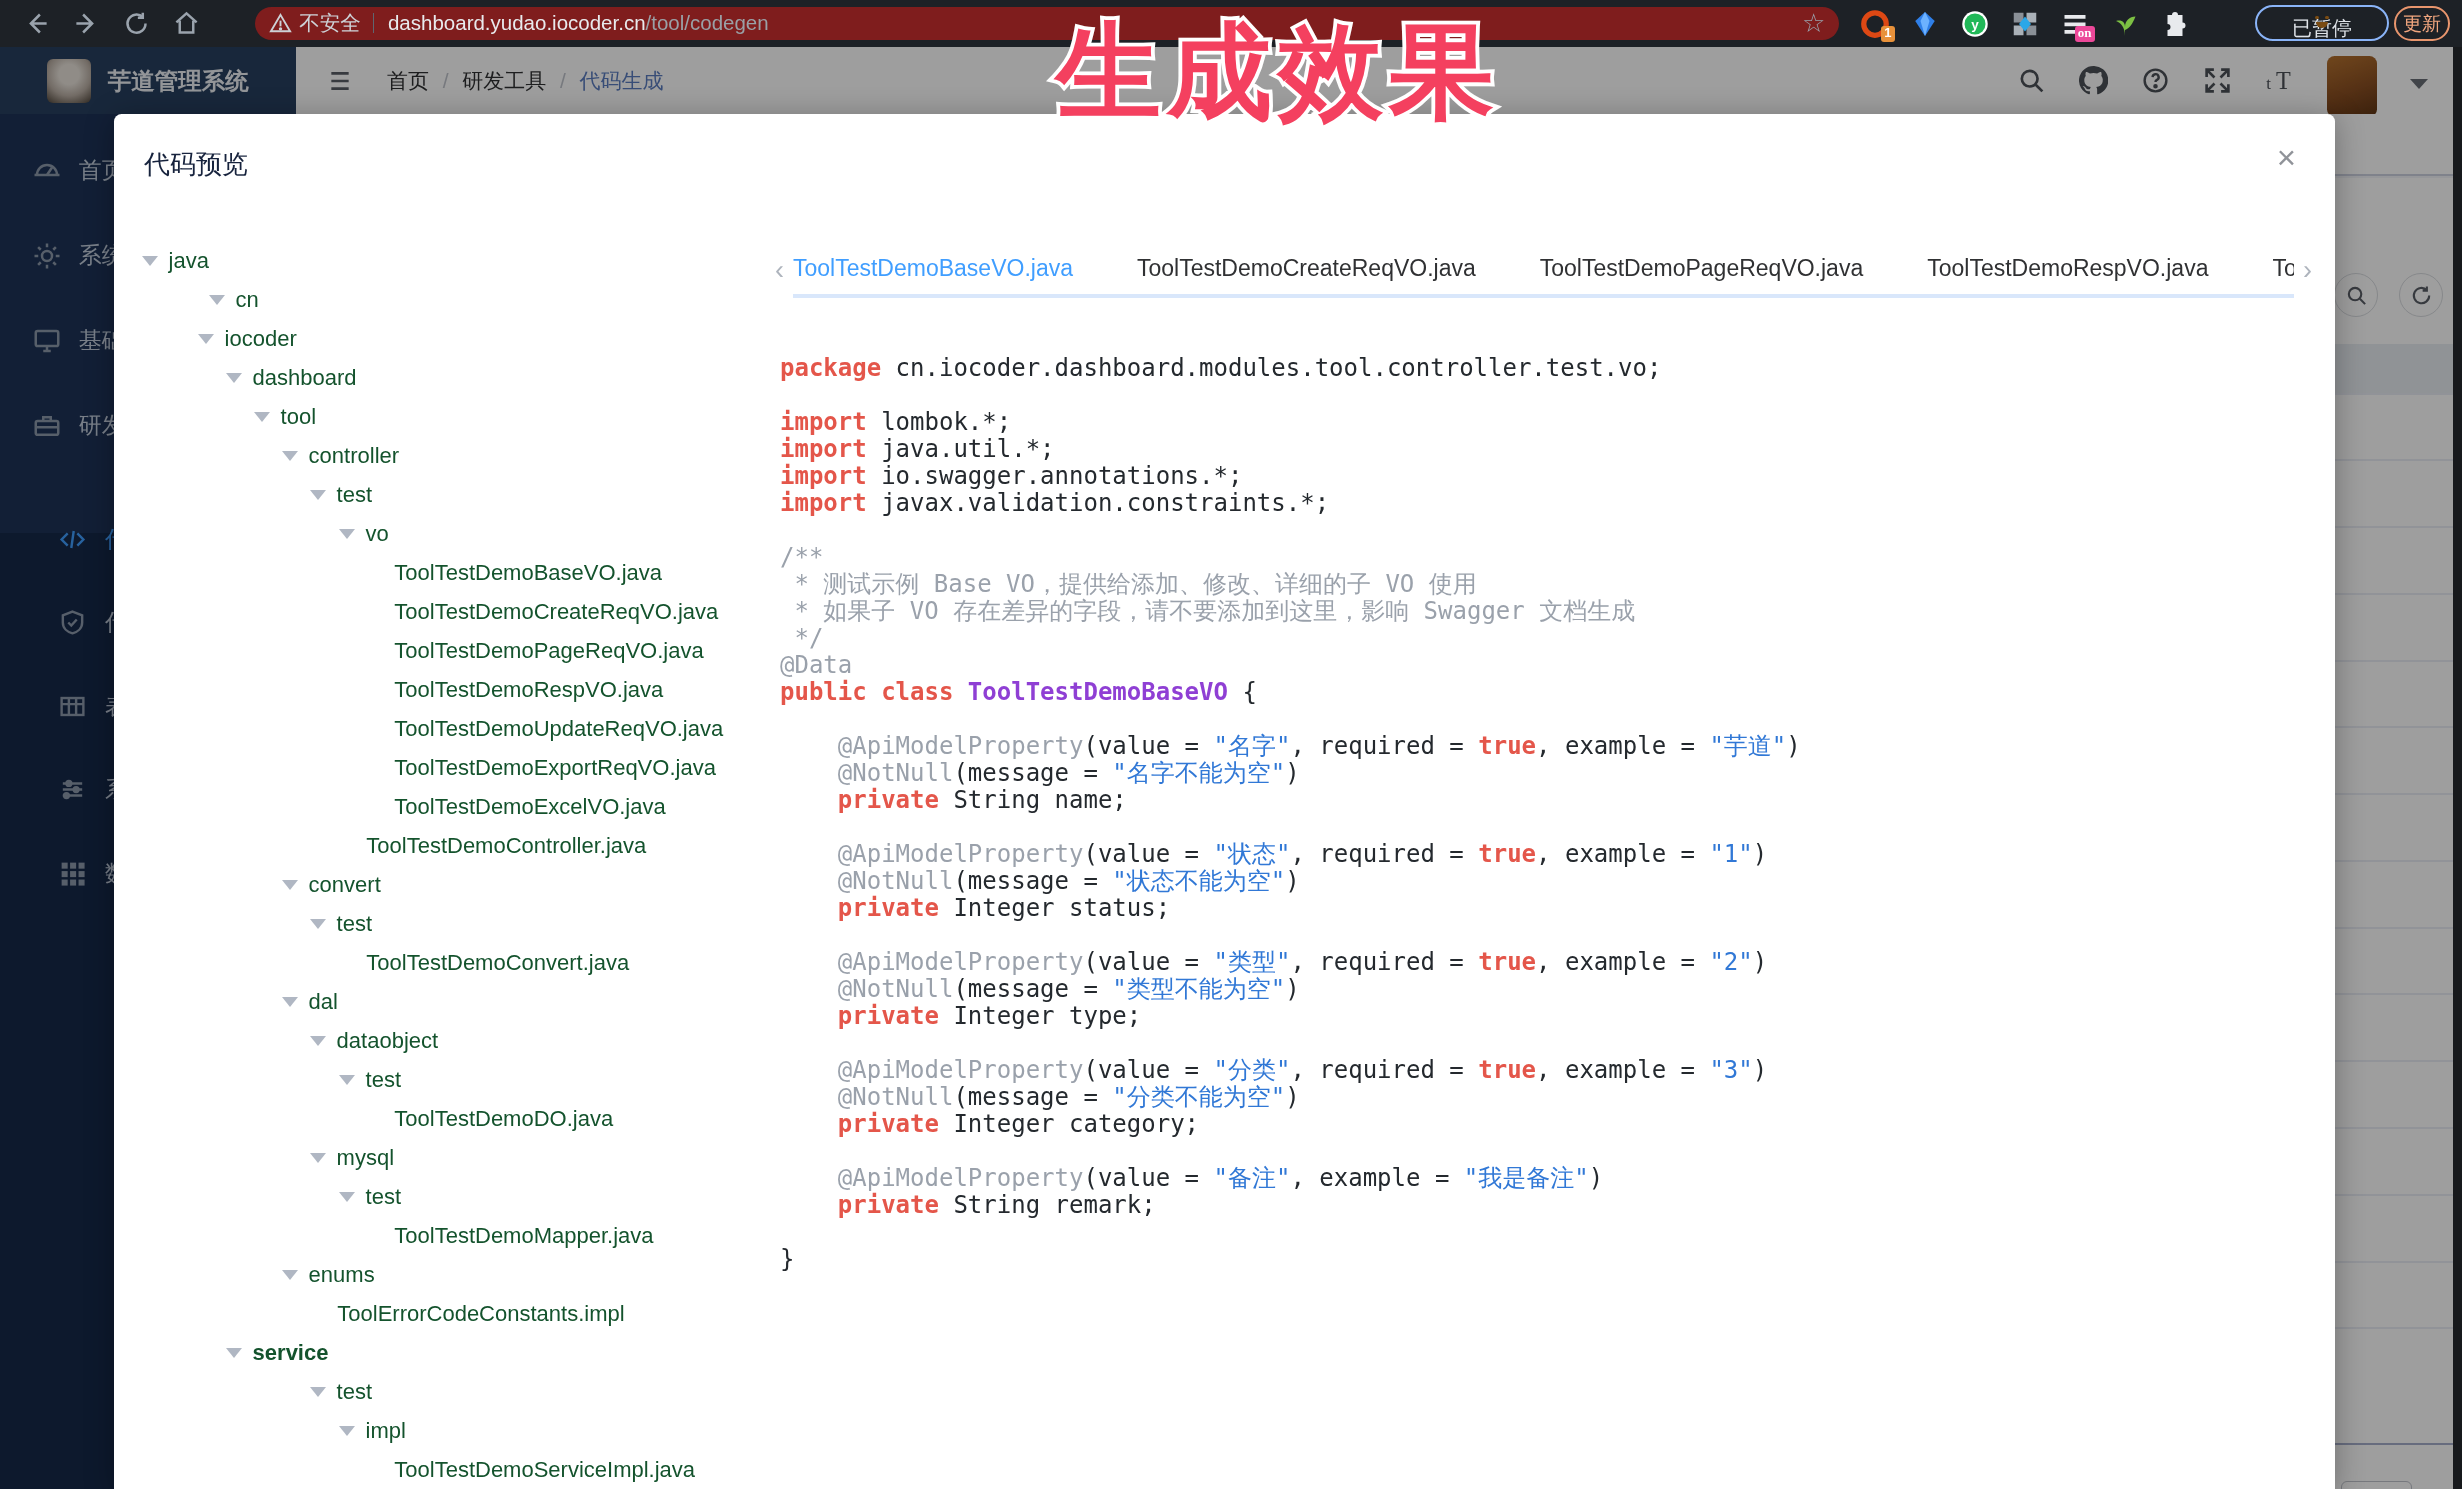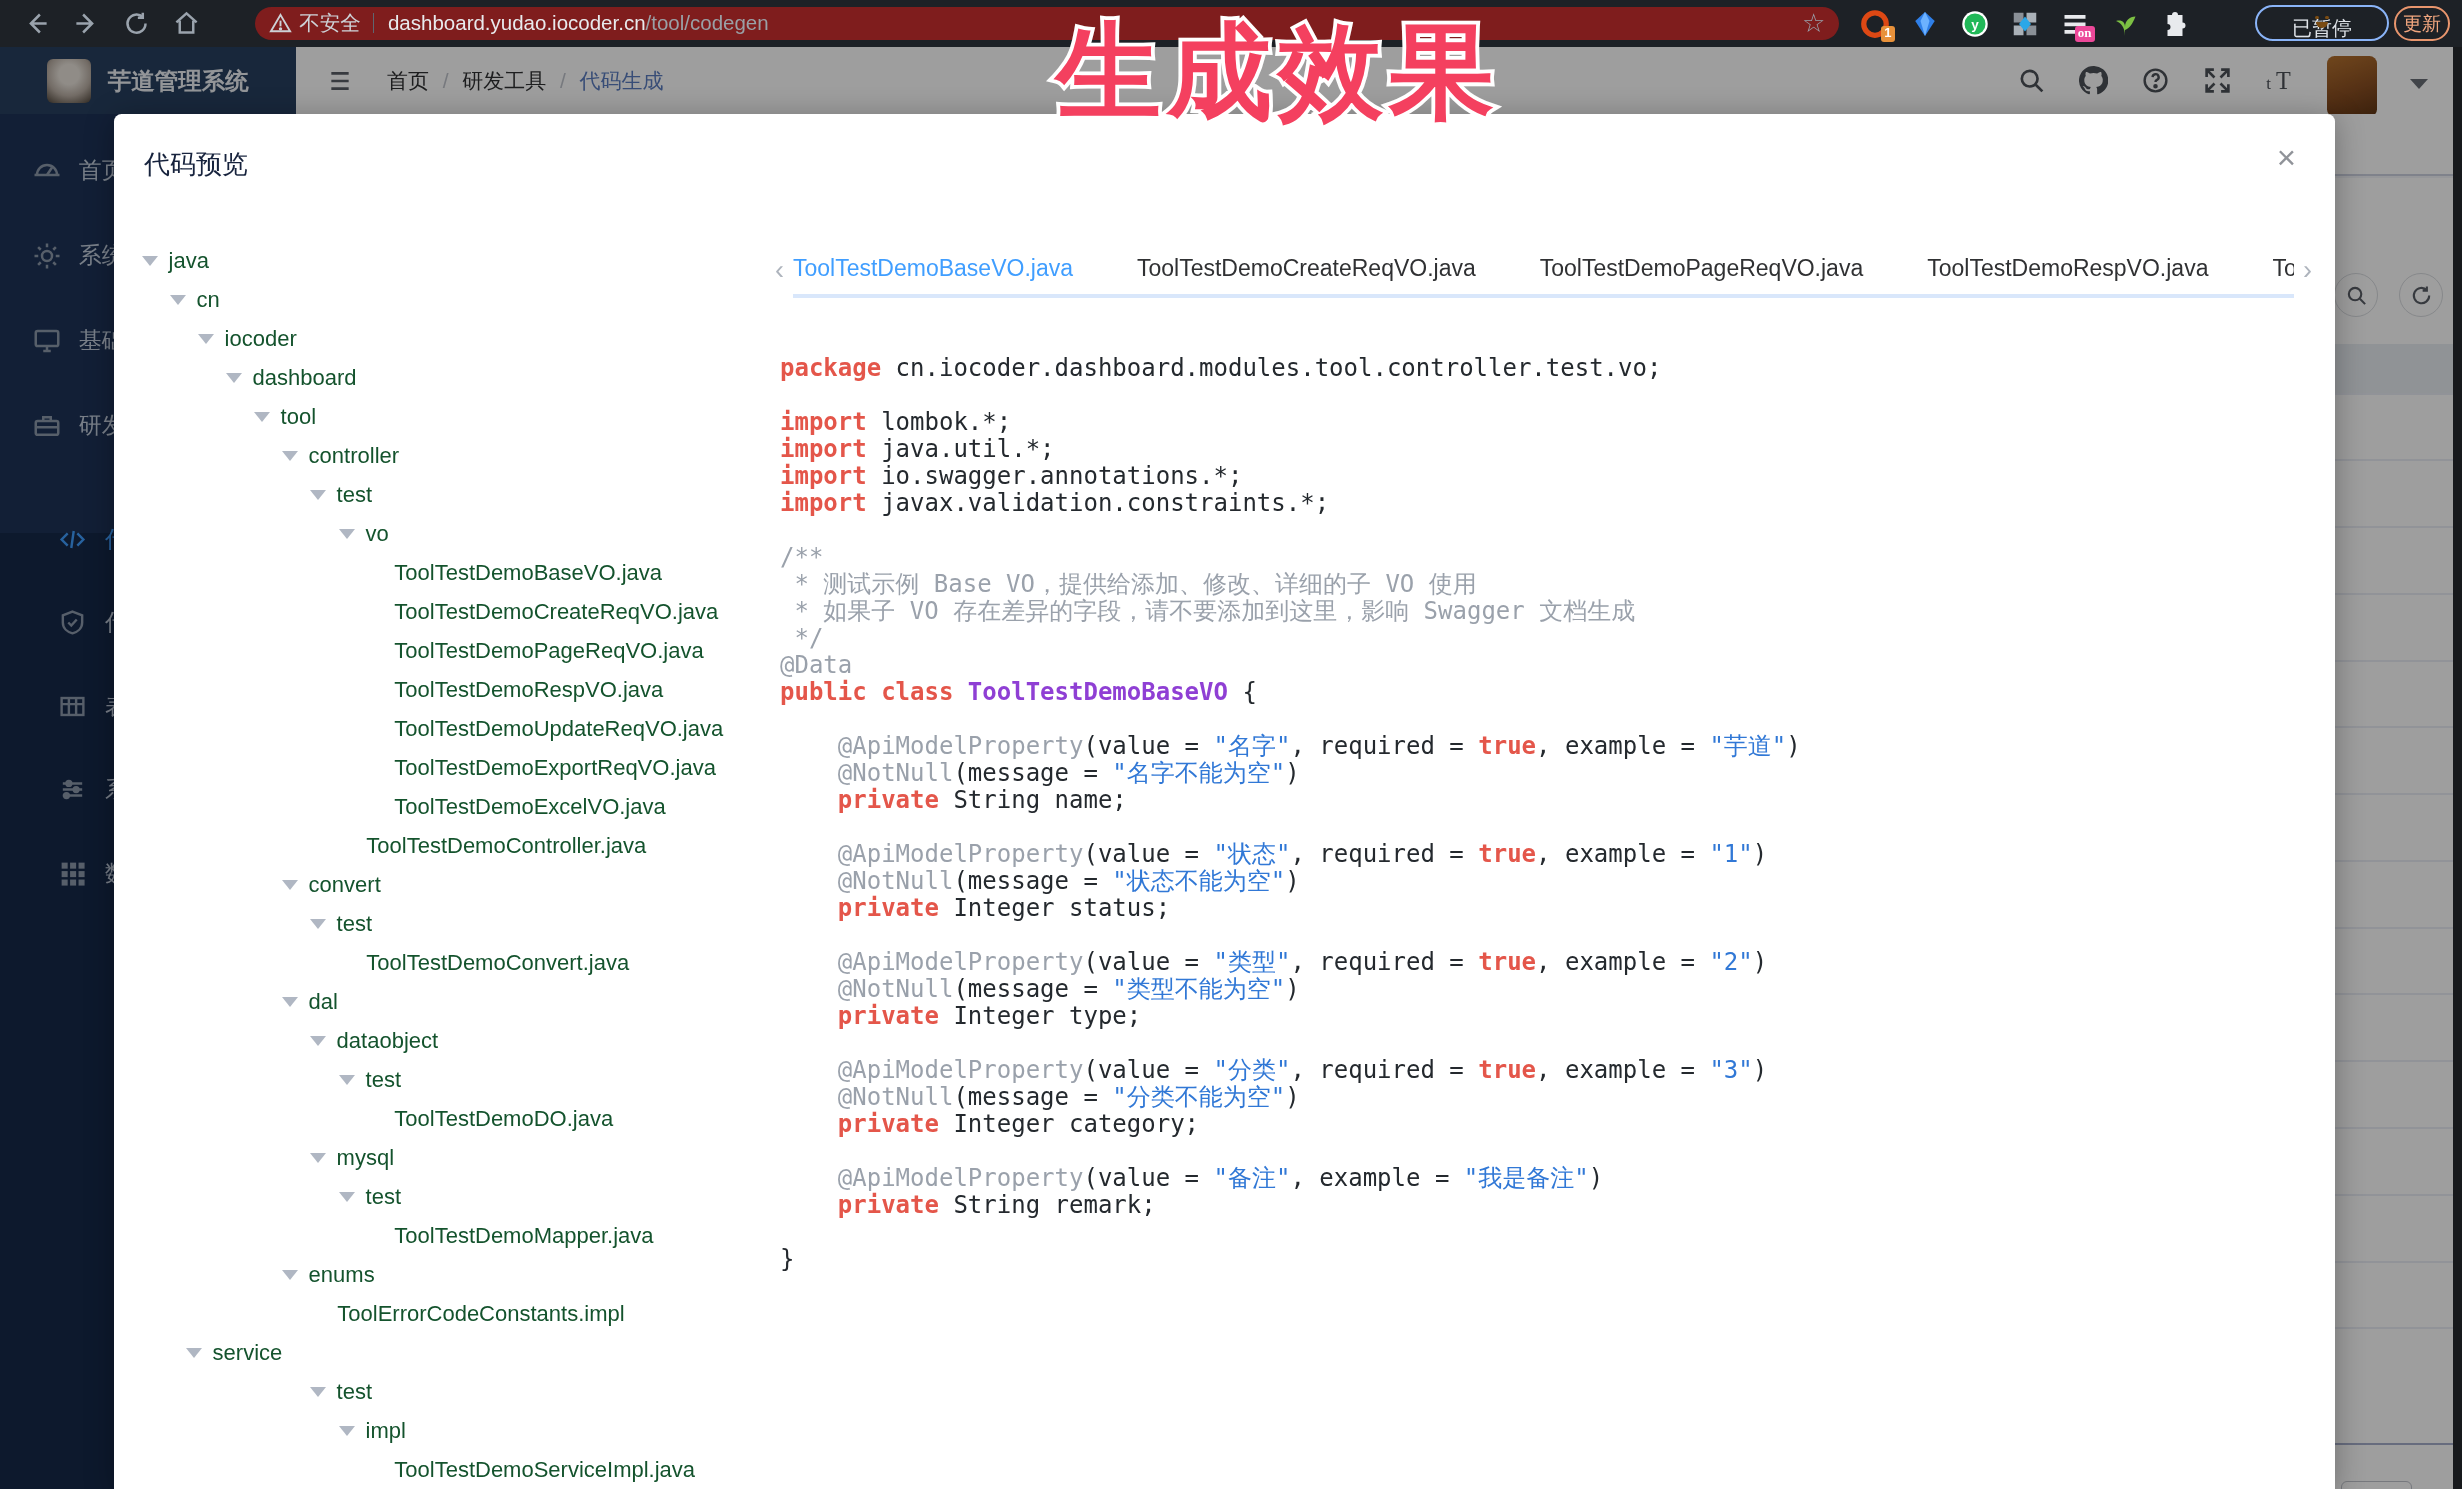--- a/index.html
+++ b/index.html
@@ -376,21 +376,21 @@
 
   <div class="modal">
     <div class="modal-title">代码预览</div>
     <div class="modal-close">×</div>
 
     <div class="tree" id="tree">
         <div class="tree-row" style="padding-left: 28px;">
           <span class="tree-caret"></span>
           <span>java</span>
         </div>
-        <div class="tree-row" style="padding-left: 56px;">
+        <div class="tree-row" style="padding-left: 56px; margin-left: 39px;">
           <span class="tree-caret"></span>
           <span>cn</span>
         </div>
         <div class="tree-row" style="padding-left: 84px;">
           <span class="tree-caret"></span>
           <span>iocoder</span>
         </div>
         <div class="tree-row" style="padding-left: 112px;">
           <span class="tree-caret"></span>
           <span>dashboard</span>
@@ -484,21 +484,21 @@
           <span>ToolTestDemoMapper.java</span>
         </div>
         <div class="tree-row" style="padding-left: 168px;">
           <span class="tree-caret"></span>
           <span>enums</span>
         </div>
         <div class="tree-row" style="padding-left: 196px;">
           <span class="tree-caret empty"></span>
           <span>ToolErrorCodeConstants.impl</span>
         </div>
-        <div class="tree-row" style="padding-left: 72px;">
+        <div class="tree-row" style="padding-left: 112px; font-weight: bold;">
           <span class="tree-caret"></span>
           <span>service</span>
         </div>
         <div class="tree-row" style="padding-left: 196px;">
           <span class="tree-caret"></span>
           <span>test</span>
         </div>
         <div class="tree-row" style="padding-left: 225px;">
           <span class="tree-caret"></span>
           <span>impl</span>

